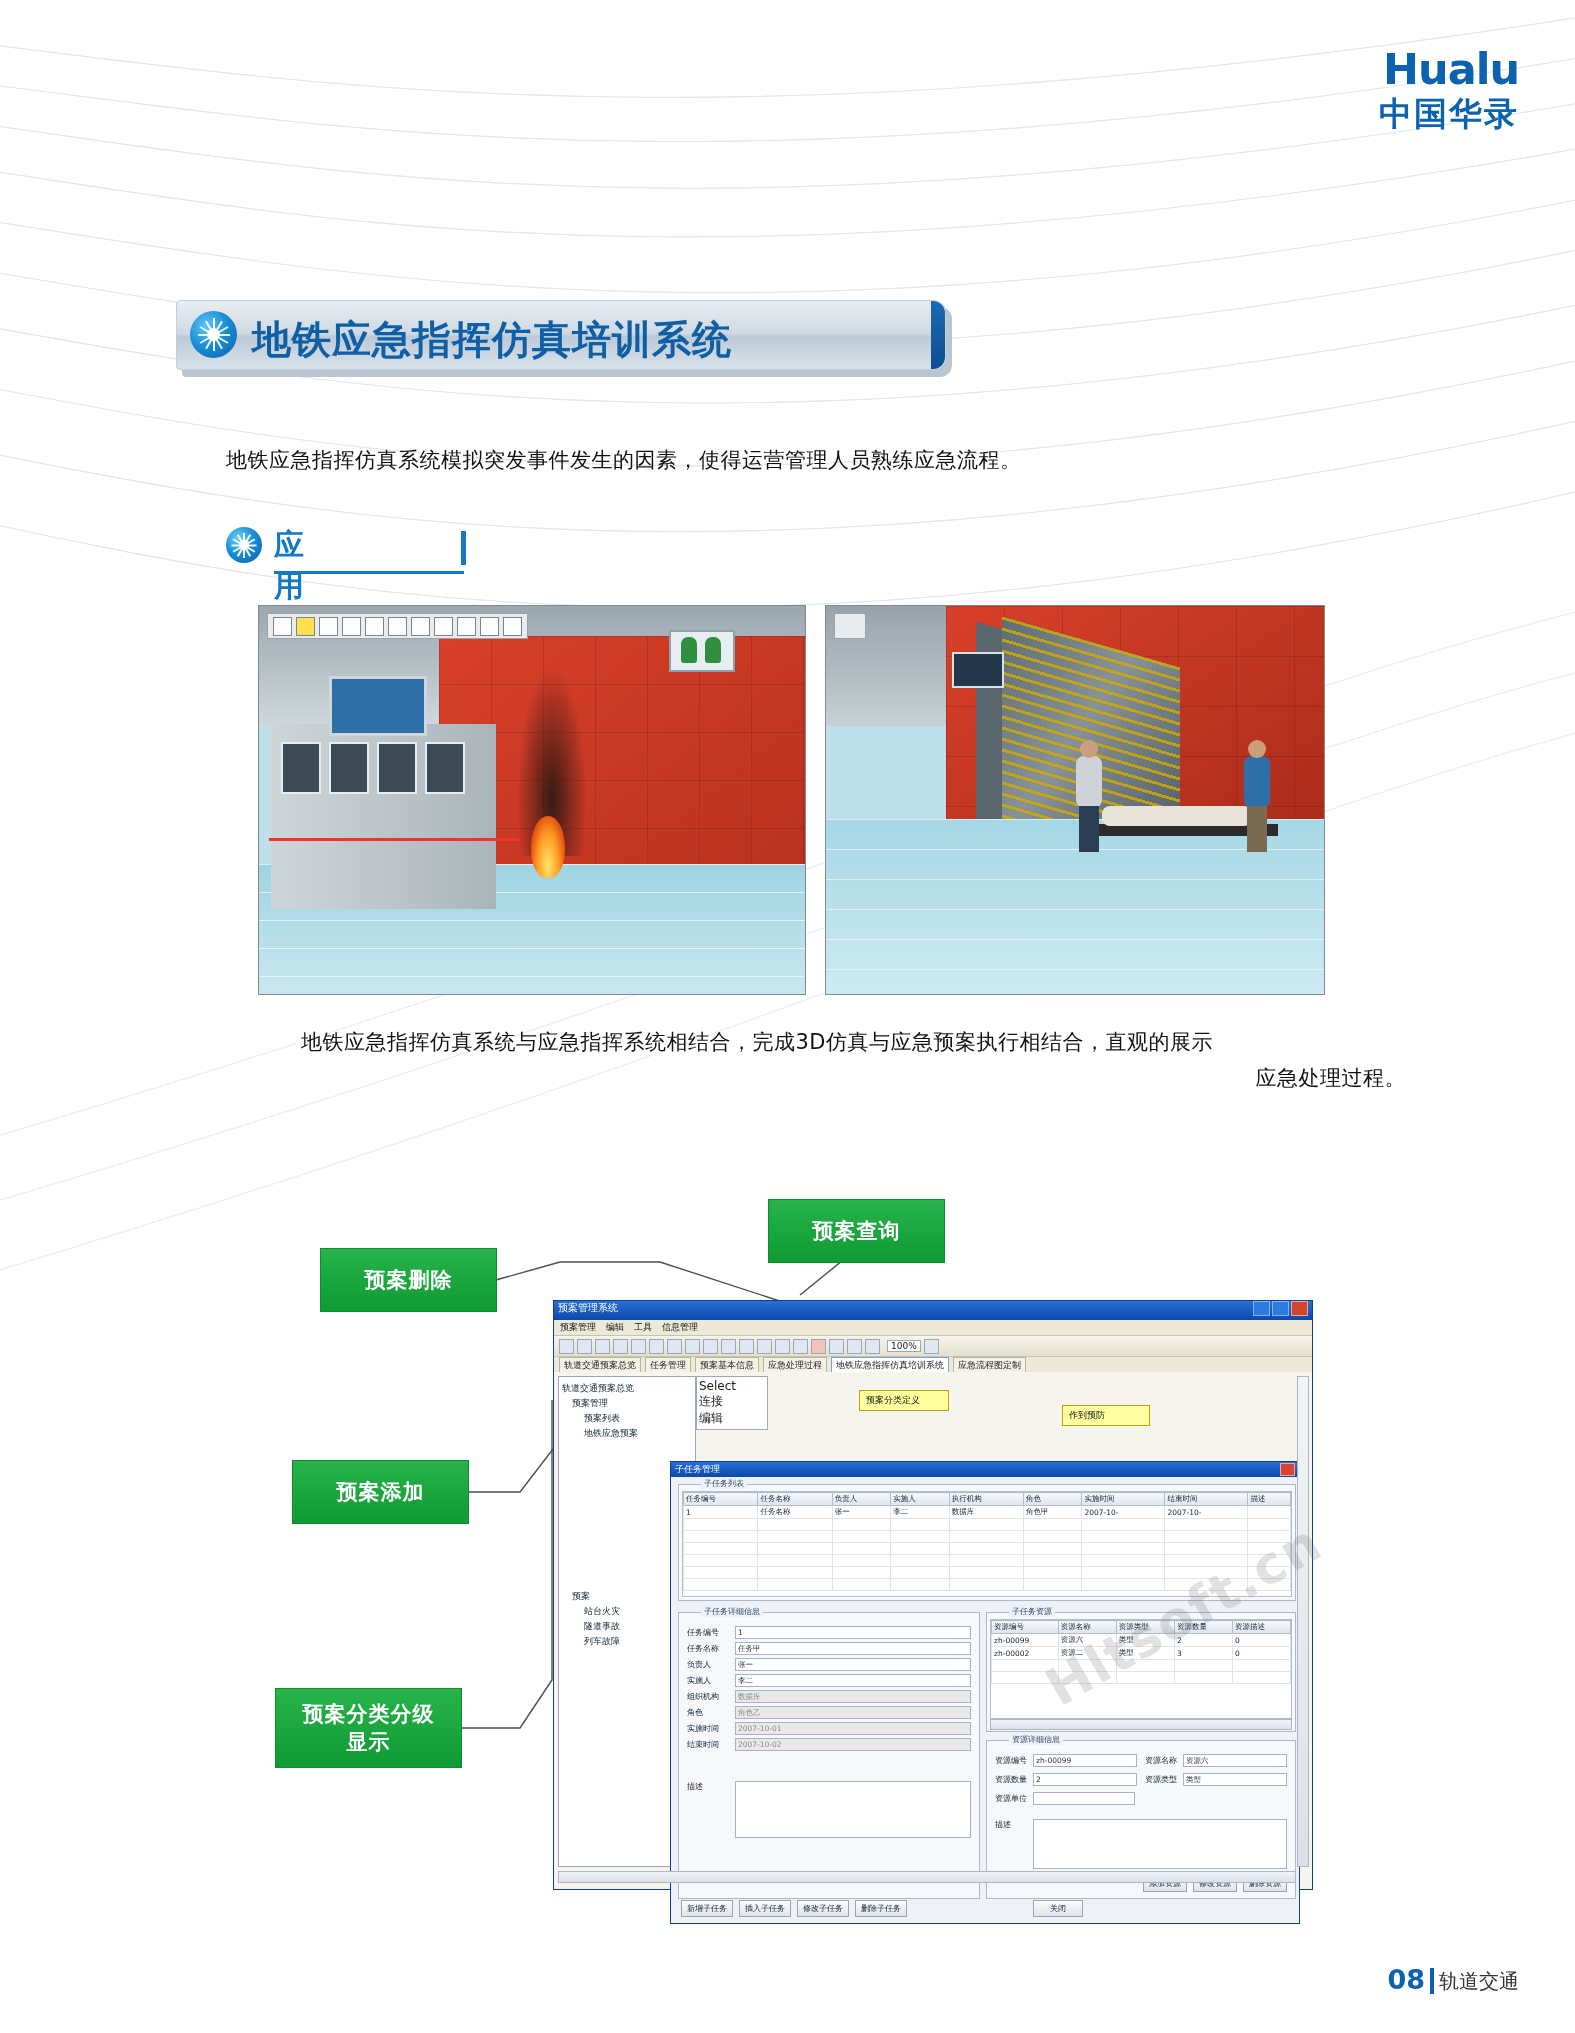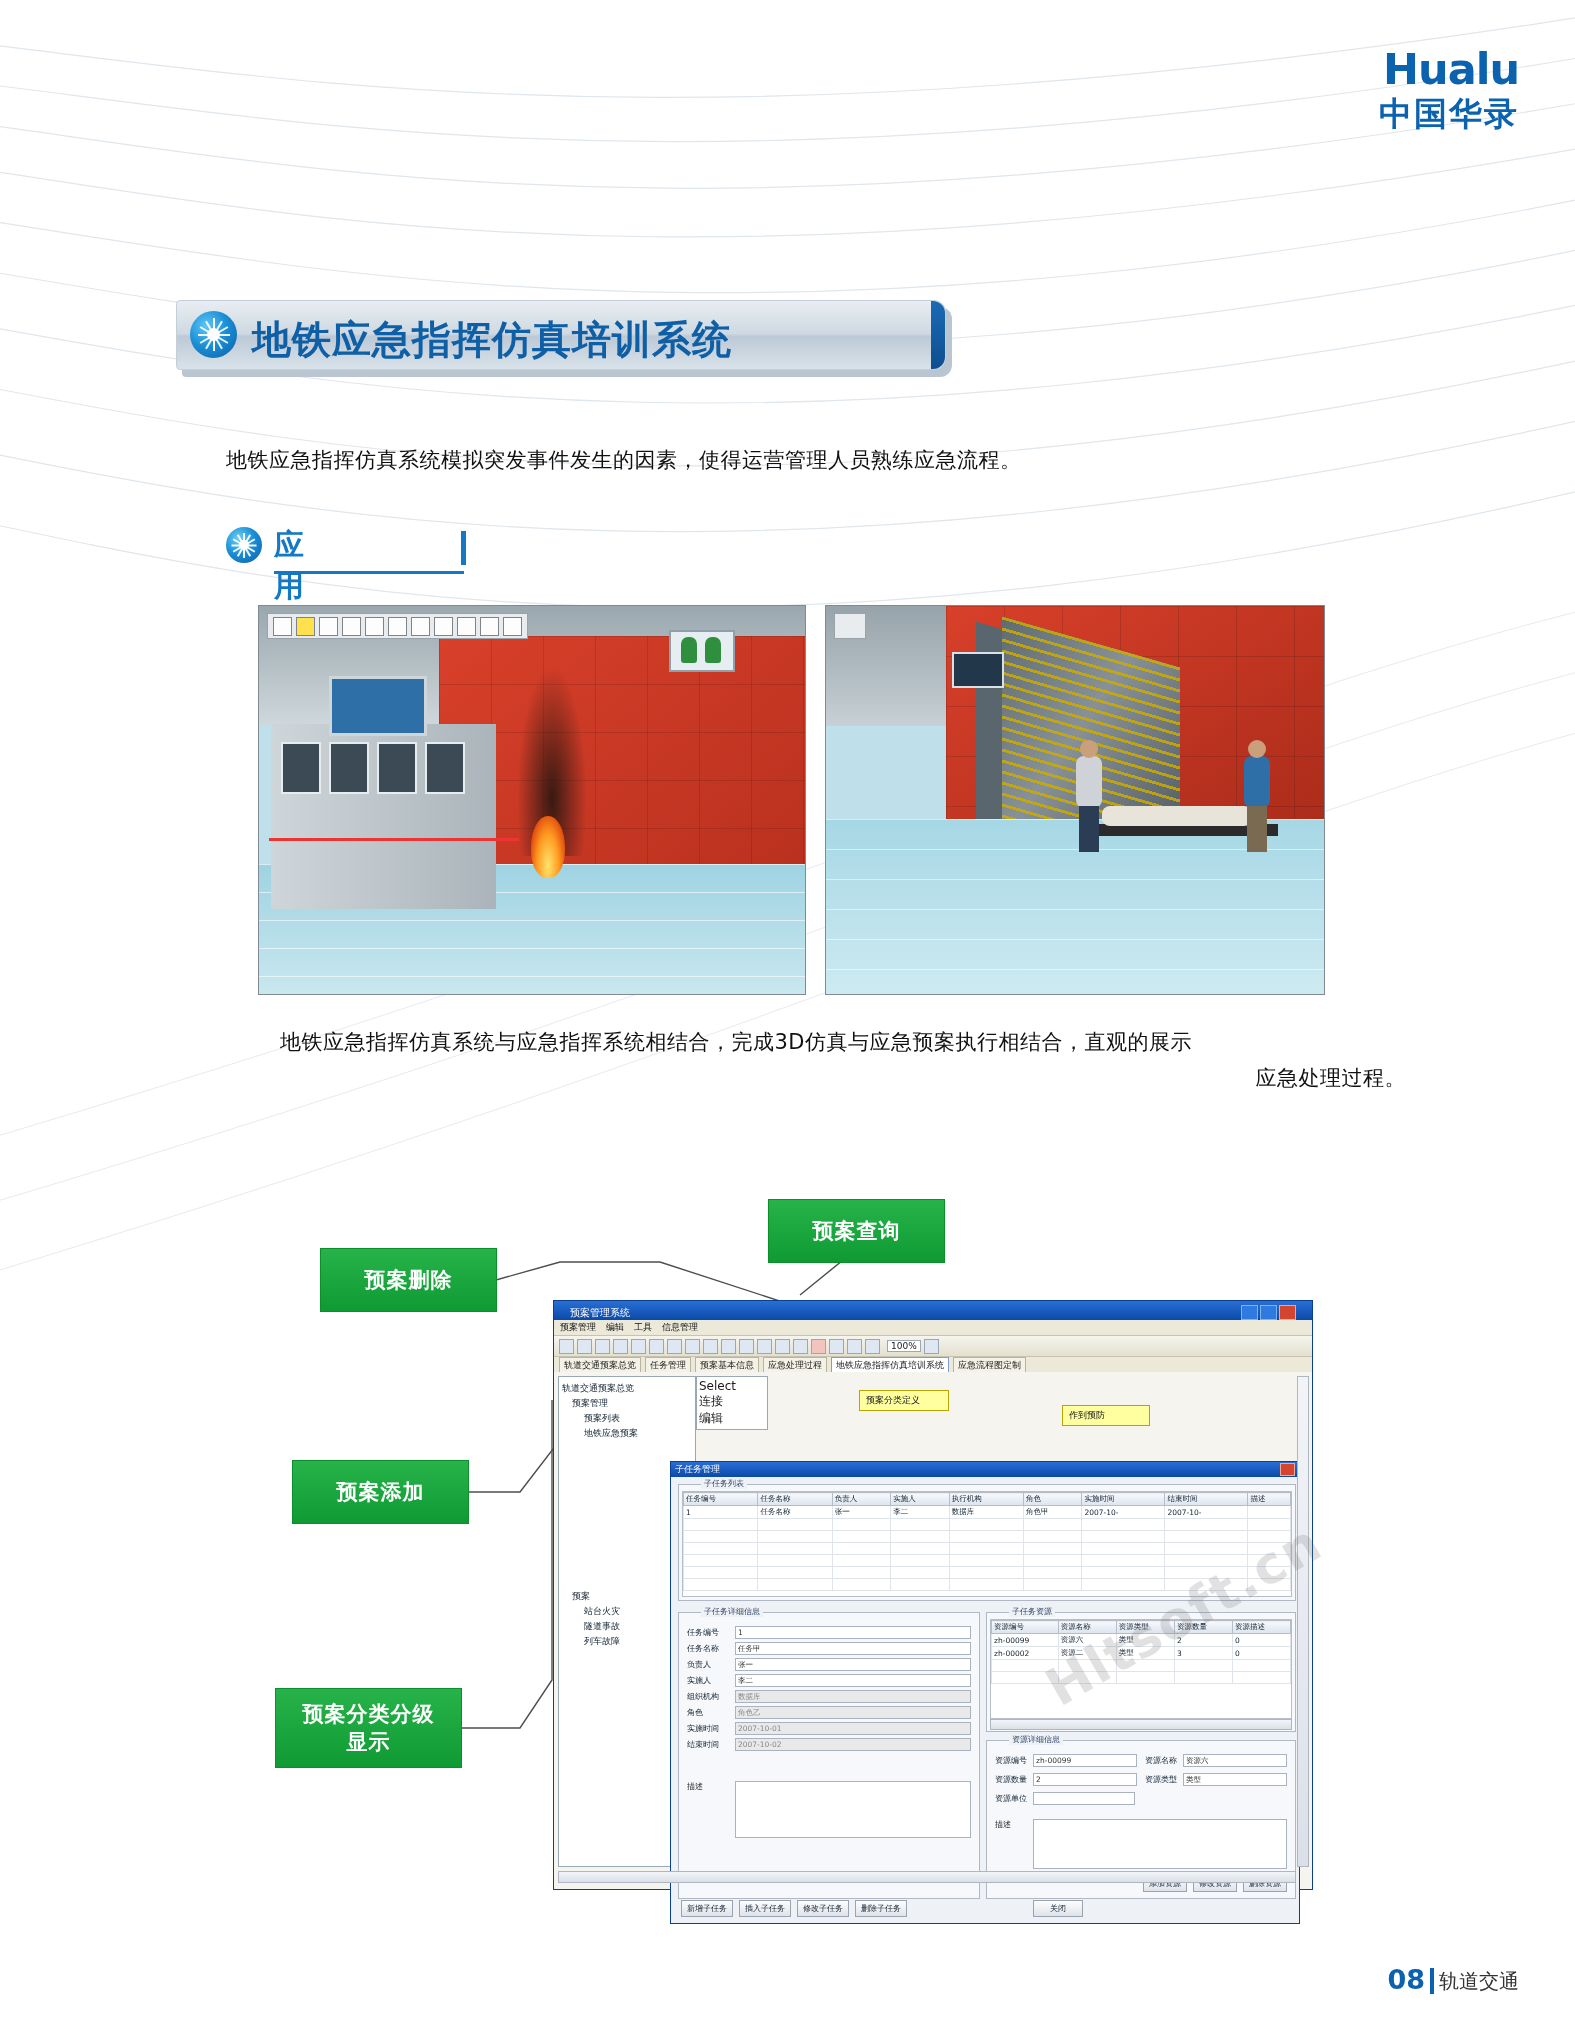--- a/index.html
+++ b/index.html
@@ -150,21 +150,21 @@
   #co-class{left:275px;top:1688px;width:185px;height:78px;}
   .leader{position:absolute;pointer-events:none;}
   
   .app{
     position:absolute;left:553px;top:1300px;width:760px;height:590px;
     background:#ece9d8;border:1px solid #0a3f91;box-sizing:border-box;
     font-family:"DejaVu Sans",sans-serif;
   }
   .app-title{
     height:19px;background:linear-gradient(to bottom,#2a6fd6,#0a49a8);
-    color:#fff;font-size:10px;display:flex;align-items:flex-end;padding:0 16px;gap:8px;
+    color:#fff;font-size:10px;display:flex;align-items:flex-start;padding:0 4px;gap:8px;
   }
   .app-title .t{flex:1;}
   .app-title .btns{display:flex;gap:2px;}
   .app-title .btns i{width:15px;height:13px;background:#2f7ae0;border:1px solid #7fb3f0;display:block;}
   .app-title .btns i.cl{background:#d4452f;border-color:#f0a79a;}
   .app-menu{
     height:15px;background:#ece9d8;border-bottom:1px solid #c7c3b0;
     font-size:9px;display:flex;align-items:center;gap:10px;padding:0 6px;color:#111;
   }
   .app-toolbar{
@@ -365,21 +365,21 @@
           <div class="p-legs" style="background:#7a6a52"></div>
       </div>
       <div class="s2-scr"></div>
       <div class="s2-tb"></div>
     </div>
   </div>
   <div style="clear:both"></div>
 </div>
 
 <div class="para" id="body-para">
-  <span style="margin-left:54px">地铁应急指挥仿真系统与应急指挥系统相结合，完成3D仿真与应急预案执行相结合，直观的展示</span>
+  <span style="margin-left:75px">地铁应急指挥仿真系统与应急指挥系统相结合，完成3D仿真与应急预案执行相结合，直观的展示</span>
   <span class="ln2">应急处理过程。</span>
 </div>
 
 <svg class="leader" width="1575" height="700" style="left:0;top:1240px">
   <g fill="none" stroke="#4d4d4d" stroke-width="1.4">
     <path d="M496,40 L560,22 L660,22 L838,80"></path>
     <path d="M943,-10 L880,-10 L800,55"></path>
     <path d="M468,252 L520,252 L560,200 L560,110"></path>
     <path d="M461,488 L520,488 L552,440 L552,160"></path>
   </g>

